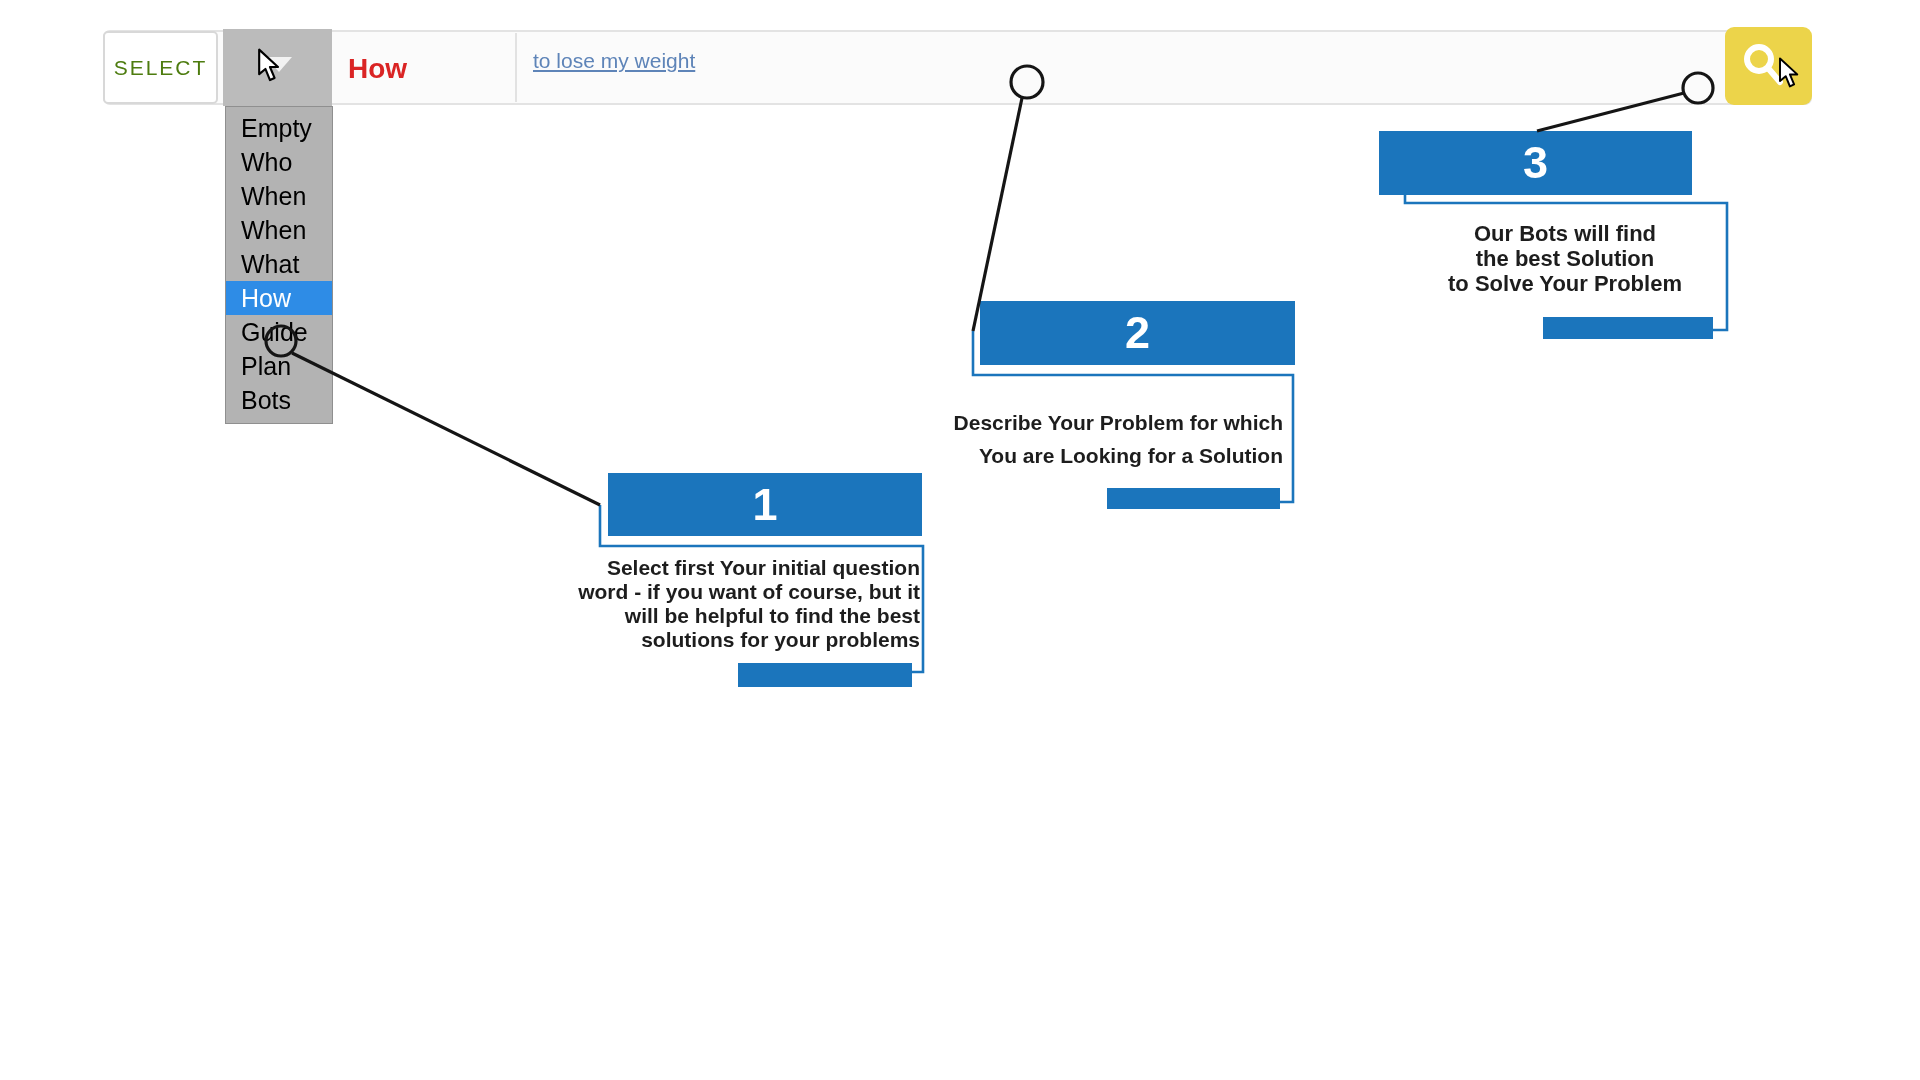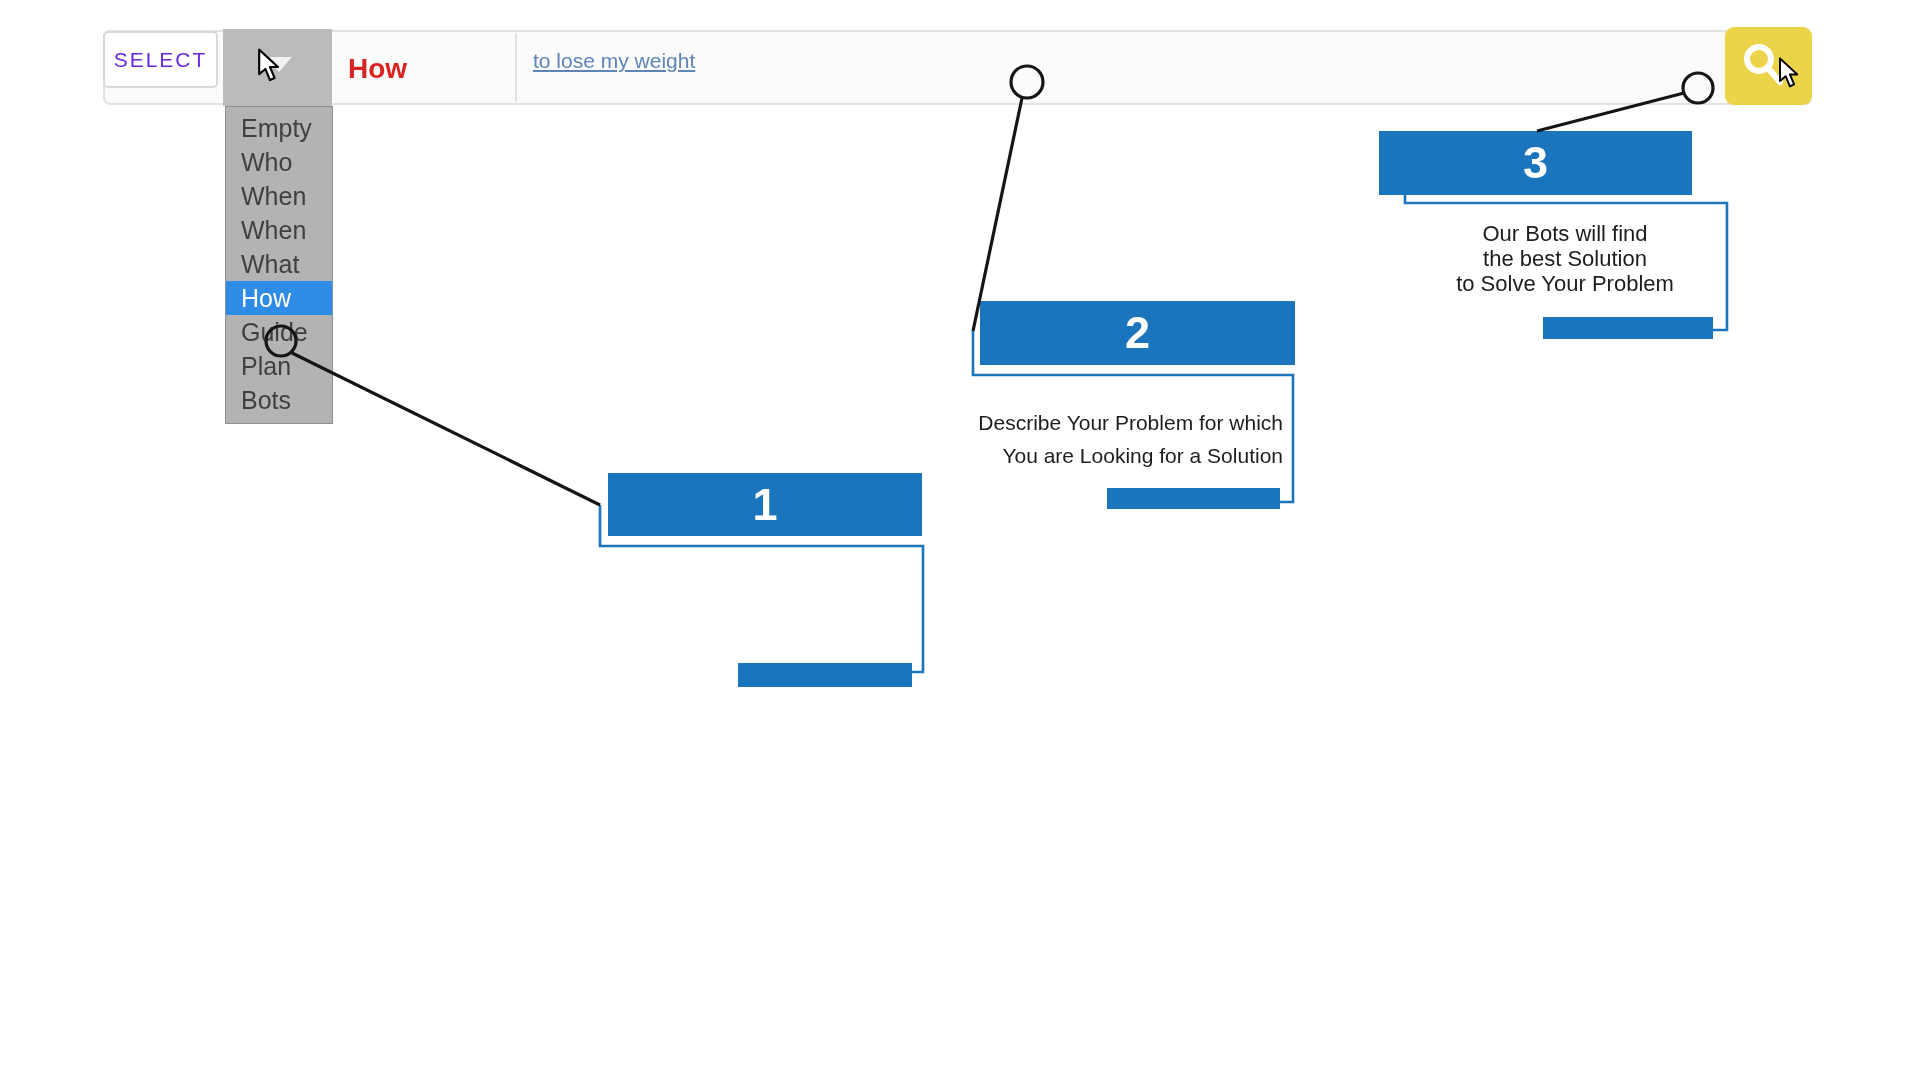--- a/index.html
+++ b/index.html
@@ -7,24 +7,24 @@
   .stage {
     position:relative; width:1920px; height:1080px; background:#fff;
     font-family:"Liberation Sans", sans-serif; overflow:hidden;
   }
   
   .bar {
     position:absolute; left:103px; top:30px; width:1709px; height:75px;
     background:#fbfbfb; border:2px solid #e3e3e3; border-radius:7px;
   }
   .select-box {
-    position:absolute; left:103px; top:31px; width:115px; height:57px;
+    position:absolute; left:103px; top:31px; width:115px; height:73px;
     background:#ffffff; border:2px solid #d8d8d8; border-radius:5px;
     display:flex; align-items:center; justify-content:center;
-    font-size:21px; letter-spacing:2px; color:#6d28d9;
+    font-size:21px; letter-spacing:2px; color:#4d7c0f;
   }
   .dd-btn {
     position:absolute; left:223px; top:29px; width:109px; height:77px;
     background:#bbbbbb;
   }
   .dd-tri {
     position:absolute; left:43px; top:28px; width:0; height:0;
     border-left:13px solid transparent; border-right:13px solid transparent;
     border-top:15px solid #f2f2f2;
   }
@@ -47,21 +47,21 @@
   }
   .search-btn svg { position:absolute; left:16px; top:15px; }
   
   .menu {
     position:absolute; left:225px; top:106px; width:108px;
     background:var(--menu-gray,#b3b3b3); border:1px solid #8f8f8f;
     padding:4px 0 6px 0; z-index:4;
   }
   .menu-item {
     height:34px; line-height:34px; padding-left:15px;
-    font-size:25px; color:#404040; white-space:nowrap;
+    font-size:25px; color:#000000; white-space:nowrap;
   }
   .menu-item.selected {
     background:var(--highlight-blue,#2e8ce6); color:#ffffff;
   }
   
   .overlay {
     position:absolute; left:0; top:0; width:1920px; height:1080px;
     z-index:6; pointer-events:none;
   }
   .overlay .black { stroke:var(--line-black,#151515); stroke-width:3.2; fill:none; }
@@ -69,21 +69,21 @@
   
   .step-box {
     position:absolute; background:var(--primary-blue,#1b75bc); color:#fff;
     font-weight:bold; font-size:45px; display:flex; align-items:center;
     justify-content:center; z-index:3;
   }
   .s1box { left:608px; top:473px; width:314px; height:63px; }
   .s2box { left:980px; top:301px; width:315px; height:64px; }
   .s3box { left:1379px; top:131px; width:313px; height:64px; }
   .caption {
-    position:absolute; font-weight:normal; color:#1d1d1d; white-space:pre-line; z-index:3;
+    position:absolute; font-weight:bold; color:#1d1d1d; white-space:pre-line; z-index:3;
   }
   .s1cap { right:1000px; top:556px; font-size:21px; line-height:24px; text-align:right; }
   .s2cap { right:637px;  top:406px; font-size:21px; line-height:33px; text-align:right; }
   .s3cap { left:1565px; top:221px; font-size:22px; line-height:25px; text-align:center;
            transform:translateX(-50%); }
   .mini-bar { position:absolute; background:var(--primary-blue,#1b75bc); z-index:3; }
   .s1bar { left:738px;  top:663px; width:174px; height:24px; }
   .s2bar { left:1107px; top:488px; width:173px; height:21px; }
   .s3bar { left:1543px; top:317px; width:170px; height:22px; }
   
@@ -140,20 +140,24 @@
     <line class="black" x1="1684" y1="93" x2="1537" y2="131"></line>
 
     <circle class="black" cx="281" cy="341" r="15"></circle>
     <circle class="black" cx="1027" cy="82" r="16"></circle>
     <circle class="black" cx="1698" cy="88" r="15"></circle>
   </svg>
 
   <div class="step-box s1box">
     <span>1</span>
   </div>
+  <div class="caption s1cap">Select first Your initial question
+word - if you want of course, but it
+will be helpful to find the best
+solutions for your problems</div>
   <div class="mini-bar s1bar"></div>
 
   <div class="step-box s2box">
     <span>2</span>
   </div>
   <div class="caption s2cap">Describe Your Problem for which
 You are Looking for a Solution</div>
   <div class="mini-bar s2bar"></div>
 
   <div class="step-box s3box">

